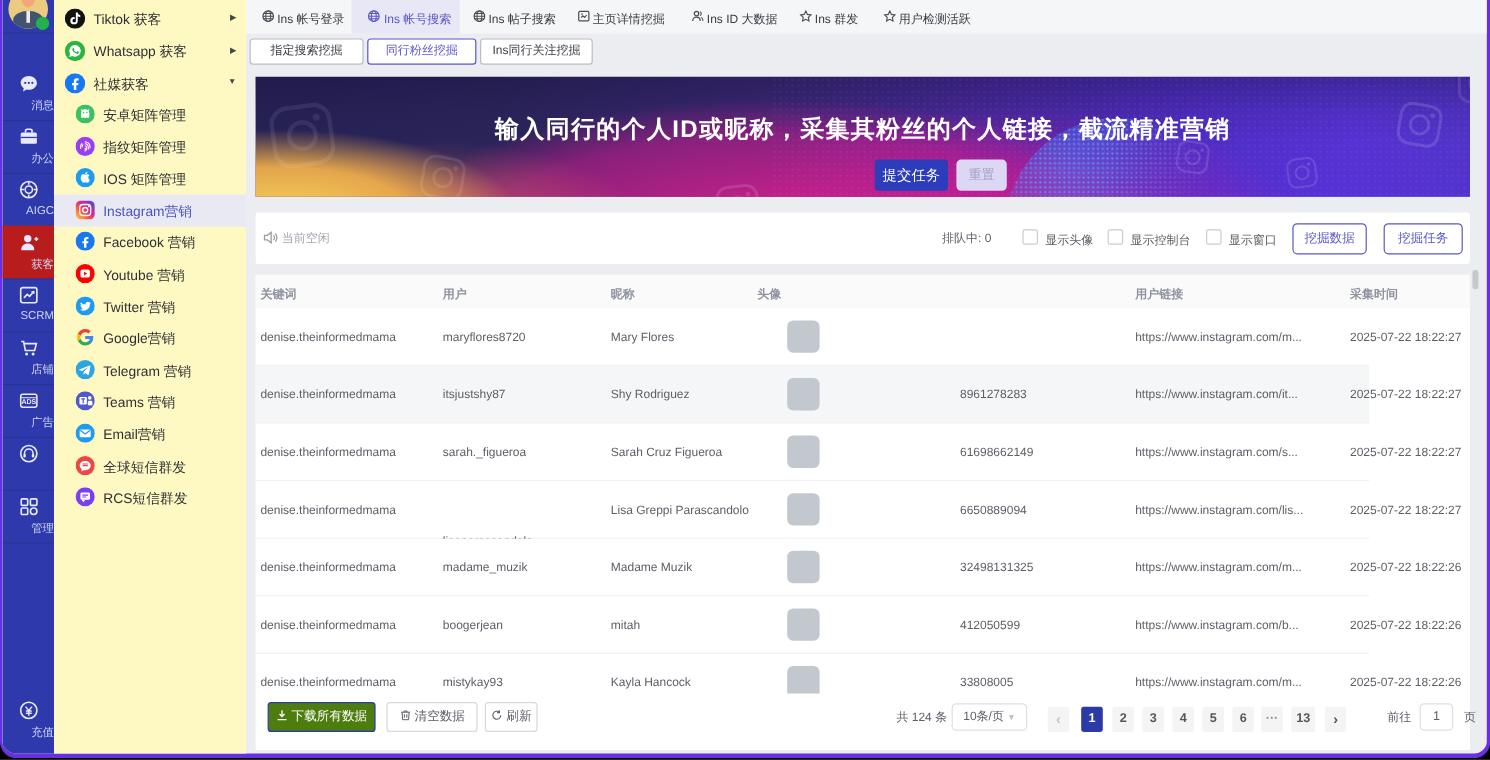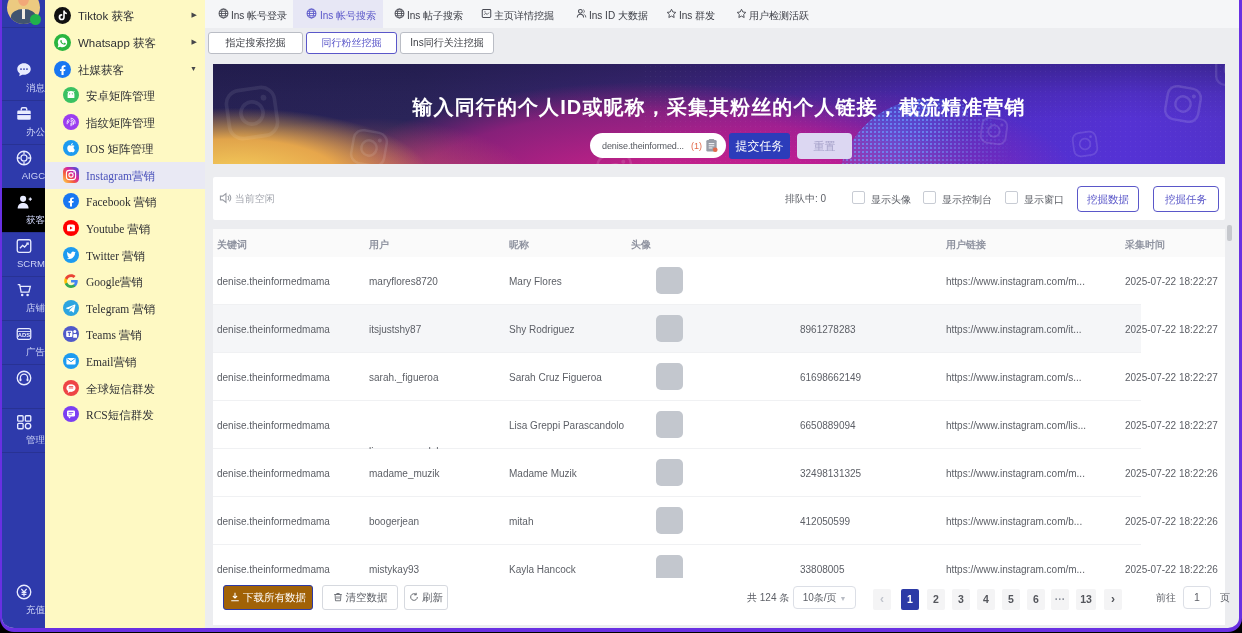--- a/index.html
+++ b/index.html
@@ -8,30 +8,30 @@
 .frame { position:absolute; left:0; top:0; width:1242px; height:632px;
   border-left:2px solid #6930e2; border-right:3px solid #6930e2; border-bottom:4px solid #6930e2;
   border-radius:0 0 14px 14px; overflow:hidden; background:#ecedf0; }
 .rail { position:absolute; left:0; top:0; width:43px; height:629px; background:#2e3aab; }
 .rail .avclip { position:absolute; left:5px; top:-9px; width:33px; height:33px; border-radius:50%; overflow:hidden; background:#ecca80; z-index:2; }
 .rail .avclip .head { position:absolute; left:11px; top:1px; width:11px; height:14px; border-radius:50%; background:#f2a878; z-index:2;}
 .rail .avclip .body { position:absolute; left:4px; top:18px; width:25px; height:15px; border-radius:50% 50% 0 0; background:#41546f; z-index:1;}
 .rail .avclip .tie { position:absolute; left:15px; top:18px; width:3px; height:10px; background:#f2ece2; z-index:3;}
 .rail .dot { position:absolute; left:28px; top:14px; width:11px; height:11px; border-radius:50%; background:#21b24b; z-index:3; }
 .ritem { position:absolute; left:0; width:43px; height:44px; text-align:right; }
-.ritem.active { background:#000000; }
+.ritem.active { background:#b91c1c; }
 .ritem .lbl { position:absolute; top:26px; width:43px; font-size:9.5px; color:#ced4f6; }
 .ritem svg { position:absolute; left:13px; top:5px; }
 .rline { position:absolute; left:0; width:43px; height:1px; background:rgba(0,0,0,0.13); }
 .sidebar { position:absolute; left:43px; top:0; width:160px; height:629px; background:#fef9c3; }
 .mitem { position:absolute; left:0; width:160px; height:27px; font-size:11.5px; color:#2f3034; }
 .mitem .ic { position:absolute; left:9px; top:5px; width:17px; height:17px; }
 .mitem .tx { position:absolute; left:33px; top:7px; }
 .mitem .arr { position:absolute; right:8px; top:9px; font-size:7px; color:#45464a; }
-.mchild { position:absolute; left:0; width:160px; height:27px; font-size:11.5px; color:#2f3034;font-family:Liberation Serif, serif; }
+.mchild { position:absolute; left:0; width:160px; height:27px; font-size:11.5px; color:#2f3034; }
 .mchild .ic { position:absolute; left:18px; top:5px; width:16px; height:16px; }
 .mchild .tx { position:absolute; left:41px; top:7px; }
 .mchild.sel { background:#e9e9f4; color:#4c53bb; }
 .tabbar { position:absolute; left:203px; top:0; right:0; height:28px; background:#f5f6f8; font-size:10px; }
 .tab { position:absolute; top:0; height:28px; color:#3a3c44; }
 .tab .tic { position:absolute; left:0; top:8px; width:11px; height:11px; }
 .tab .ttx { position:absolute; left:13px; top:9px; white-space:nowrap; }
 .tab2 { position:absolute; left:88px; top:0; width:90px; height:28px; background:#e7e7f5; color:#5a57c9; }
 .tab2 .tic { position:absolute; left:13px; top:8px; }
 .tab2 .ttx { position:absolute; left:27px; top:9px; white-space:nowrap; }
@@ -47,40 +47,40 @@
    radial-gradient(ellipse 330px 130px at 62% 118%, rgba(196,26,158,0.8), rgba(160,30,160,0) 72%),
    radial-gradient(ellipse 300px 150px at 88% 140%, rgba(84,50,216,0.9), rgba(84,50,216,0) 70%),
    linear-gradient(96deg, #272254 0%, #2a2459 20%, #3a2773 42%, #48289e 60%, #4e2cc2 76%, #5532d2 90%, #5233c8 100%);
 }
 .banner h1 { position:absolute; left:0; right:0; top:30px; text-align:center; font-size:20px; font-weight:bold; color:#fff; letter-spacing:1.1px; }
 .bsearch { position:absolute; left:377px; top:69px; width:136px; height:25px; background:#fff; border-radius:13px; }
 .bsearch .t1 { position:absolute; left:12px; top:7.5px; font-size:9px; letter-spacing:-0.1px; color:#55585f; }
 .bsearch .t2 { position:absolute; left:101px; top:7.5px; font-size:9px; color:#e2694a; }
 .bsubmit { position:absolute; left:516px; top:69px; width:61px; height:26px; background:#2c3cba; border-radius:3px;
   color:#fff; font-size:12px; text-align:center; line-height:26px; }
-.breset { position:absolute; left:584px; top:69px; width:55px; height:26px; background:#dcd7f2; border-radius:4px;
+.breset { position:absolute; left:584px; top:69px; width:42px; height:26px; background:#dcd7f2; border-radius:4px;
   color:#a5a1c9; font-size:11px; text-align:center; line-height:26px; }
 .wm { position:absolute; }
 .toolbar { position:absolute; left:211px; top:177px; width:1012px; height:43px; background:#fff; border-radius:2px; font-size:10px; }
 .toolbar .stat { position:absolute; left:6px; top:15px; color:#a3a6ae; }
 .tcheck { position:absolute; top:14px; width:13px; height:13px; background:#fff; border:1px solid #c8ccd4; border-radius:2px; }
 .tlabel { position:absolute; top:16px; font-size:10px; color:#5c5f66; }
 .tbtn { position:absolute; top:9px; height:26px; border:1px solid #5a57c9; border-radius:4px; background:#fff;
   color:#5a57c9; font-size:10.5px; text-align:center; line-height:24px; }
 .tcard { position:absolute; left:211px; top:229px; width:1012px; height:396px; background:#fff; font-size:10px; }
 .thead { position:absolute; left:0; top:0; width:1012px; height:28px; background:#fafafa; }
 .th { position:absolute; top:9px; font-size:10px; font-weight:bold; color:#8f93a0; }
 .tbody { position:absolute; left:0; top:28px; width:1012px; height:321px; overflow:hidden; }
 .trow { position:absolute; left:0; width:928px; height:48px; border-bottom:1px solid #f0f1f3; background:#fff; }
 .trow.alt { background:#f5f6f8; }
 .td { position:absolute; top:19px; font-size:10px; color:#5c5f66; white-space:nowrap; }
 .avbox { position:absolute; left:443px; top:10px; width:27px; height:27px; background:#c3c7ce; border-radius:5px; }
 .fbtn { position:absolute; height:25px; border:1px solid #d6d9df; border-radius:3px; background:#fff; color:#5c5f66;
   font-size:10.5px; text-align:center; line-height:23px; }
-.fbtn.primary { background:#a16207; border-color:#2c3aa6; color:#fff; }
+.fbtn.primary { background:#4d7c0f; border-color:#2c3aa6; color:#fff; }
 .pg { position:absolute; height:21px; min-width:18px; background:#f4f4f5; border-radius:2px; color:#54565c;
   font-size:10.5px; font-weight:bold; text-align:center; line-height:21px; }
 .pg.on { background:#2c3aa6; color:#fff; }
 </style>
 </head>
 <body>
 <div class="frame">
 <div class="rail">
 <div class="avclip">
         <div class="body"></div>
@@ -415,30 +415,20 @@
         <circle cx="17.6" cy="6.4" r="1.2" fill="#fff"></circle>
       </svg>
 <svg class="wm" style="left:1000px; top:-14px; opacity:0.11; transform:rotate(0deg);" width="38" height="38" viewBox="0 0 24 24">
         <rect x="2" y="2" width="20" height="20" rx="5.5" stroke="#fff" stroke-width="1.5" fill="none"></rect>
         <circle cx="12" cy="12" r="4.6" stroke="#fff" stroke-width="1.5" fill="none"></circle>
         <circle cx="17.6" cy="6.4" r="1.2" fill="#fff"></circle>
       </svg>
 <div style="position:absolute; left:624px; top:34px; width:188px; height:188px; border-radius:50%; background-image: radial-gradient(circle at 30% 20%, rgba(70,125,255,0.45), rgba(60,85,225,0.20) 50%, rgba(60,60,180,0.04) 72%), radial-gradient(circle, rgba(130,175,255,0.7) 0.7px, transparent 1.2px); background-size:100% 100%, 4px 4px; -webkit-mask-image:radial-gradient(circle at 28% 16%, #000 18%, rgba(0,0,0,0.5) 40%, transparent 60%);"></div>
 <div style="position:absolute; left:430px; top:0; width:582px; height:100px; background-image:radial-gradient(circle, rgba(255,255,255,0.10) 0.6px, transparent 1px); background-size:5px 5px; opacity:0.5;"></div>
 <h1>输入同行的个人ID或昵称，采集其粉丝的个人链接，截流精准营销</h1>
-<div class="bsearch">
-        <span class="t1">denise.theinformed...</span>
-        <span class="t2">(1)</span>
-        <svg style="position:absolute; left:114px; top:5px;" width="15" height="15" viewBox="0 0 16 16">
-          <rect x="2.5" y="2" width="11" height="12.5" rx="1.5" fill="#989ca6"></rect>
-          <rect x="5" y="1" width="6" height="2.5" rx="1" fill="#989ca6"></rect>
-          <path d="M5 6h6M5 8.3h6M5 10.6h4" stroke="#fff" stroke-width="1"></path>
-          <circle cx="12" cy="12.5" r="2.5" fill="#e2694a"></circle>
-        </svg>
-      </div>
 <div class="bsubmit">提交任务</div>
 <div class="breset">重置</div>
 </div>
 <div class="toolbar">
 <div class="stat"><svg width="13" height="12" viewBox="0 0 14 13" style="vertical-align:-2px;">
           <path d="M1.5 4.5h2.5L7.5 1.8v9.4L4 8.5H1.5z" fill="none" stroke="#9a9da5" stroke-width="1.2"></path>
           <path d="M9.5 4.2a3.4 3.4 0 010 4.6M11.2 2.8a5.8 5.8 0 010 7.4" stroke="#9a9da5" stroke-width="1.1" fill="none"></path>
         </svg> 当前空闲</div>
 <div class="tlabel" style="left:572px; top:15px;">排队中: 0</div>
 <div class="tcheck" style="left:639px;"></div>

